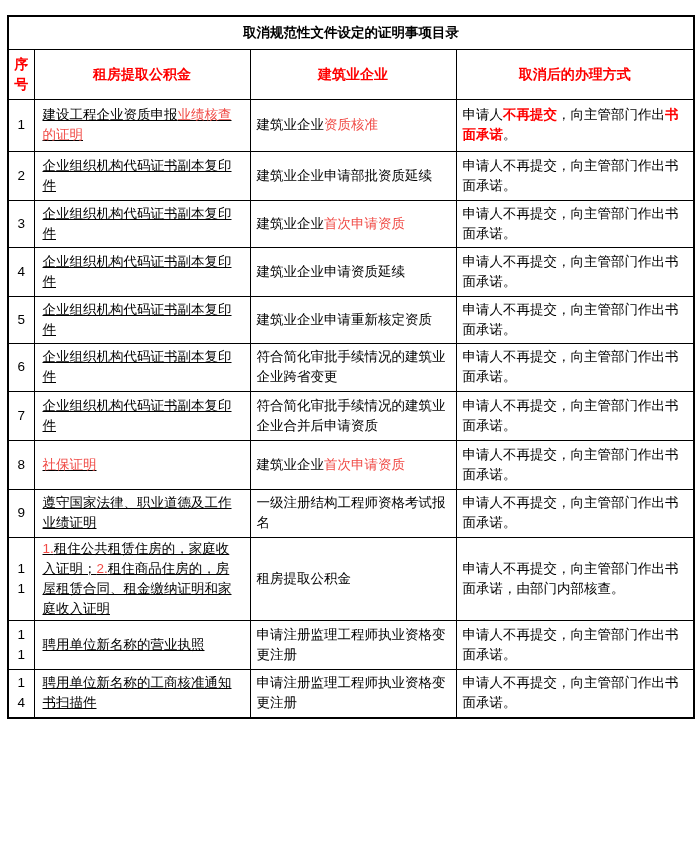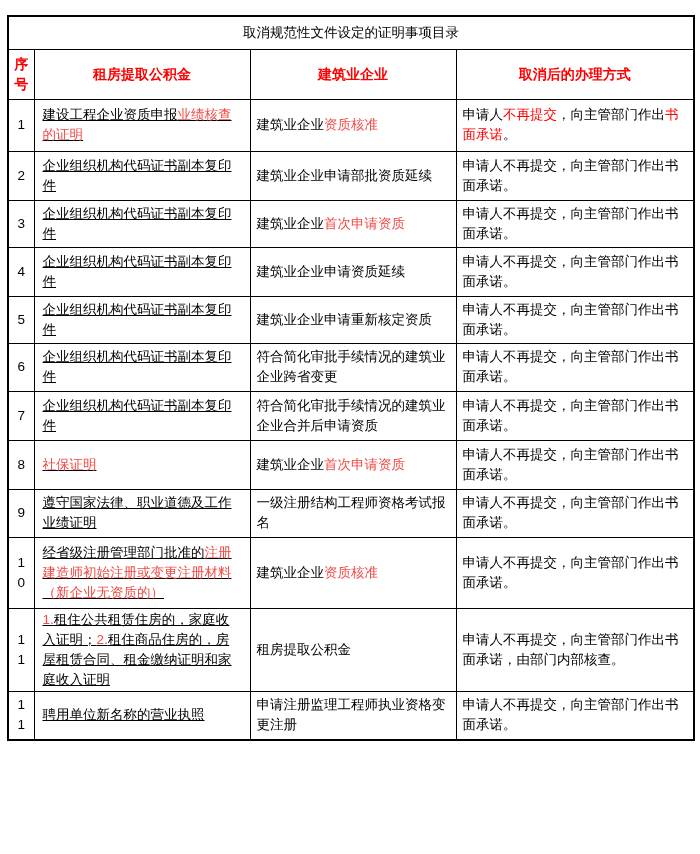--- a/index.html
+++ b/index.html
@@ -31,21 +31,21 @@
     vertical-align:middle;
     font-size:13.5px;
     line-height:20px;
     color:var(--ink);
     overflow:hidden;
   }
   td.title-cell{
     height:33px;
     text-align:center;
     font-size:18px;
-    font-weight:normal;
+    font-weight:bold;
     color:var(--bold-red);
     padding:2px 8px;
   }
   tr.header-row{height:50px;margin-top:40px;}
   tr.header-row th{
     text-align:center;
     font-size:14px;
     font-weight:bold;
     color:var(--bold-red);
     padding:1px 2px;
@@ -59,21 +59,21 @@
   }
   td.num .numwrap{
     display:inline-block;
     max-width:9px;
     word-break:break-all;
   }
   td.name-cell{padding:1px 8px;text-decoration:underline;}
   td.purpose-cell{padding:1px 6px;}
   td.method-cell{padding:1px 6px;}
   span.red{color:var(--red);}
-  span.bold_red{color:var(--bold-red);font-weight:normal;}
+  span.bold_red{color:var(--bold-red);font-weight:bold;}
 </style>
 </head>
 <body>
 
 <div class="page">
   <table class="doc">
     <colgroup>
       <col style="width:26px">
       <col style="width:216px">
       <col style="width:206px">
@@ -138,33 +138,33 @@
           <td class="name-cell"><span class="red">社保证明</span></td>
           <td class="purpose-cell"><span>建筑业企业</span><span class="red">首次申请资质</span></td>
           <td class="method-cell"><span>申请人不再提交，向主管部门作出书面承诺。</span></td>
         </tr>
         <tr style="height: 48px;">
           <td class="num"><span class="numwrap">9</span></td>
           <td class="name-cell"><span>遵守国家法律、职业道德及工作业绩证明</span></td>
           <td class="purpose-cell"><span>一级注册结构工程师资格考试报名</span></td>
           <td class="method-cell"><span>申请人不再提交，向主管部门作出书面承诺。</span></td>
         </tr>
-        <tr style="height: 71px;">
-          <td class="num"><span class="numwrap">10</span></td>
-          <td class="name-cell"><span>经省级注册管理部门批准的</span><span class="red">注册建造师初始注册或变更注册材料（新企业无资质的）</span></td>
-          <td class="purpose-cell"><span>建筑业企业</span><span class="red">资质核准</span></td>
-          <td class="method-cell"><span>申请人不再提交，向主管部门作出书面承诺。</span></td>
-        </tr>
         <tr style="height: 81px;">
           <td class="num"><span class="numwrap">11</span></td>
           <td class="name-cell"><span class="red">1.</span><span>租住公共租赁住房的，家庭收入证明；</span><span class="red">2.</span><span>租住商品住房的，房屋租赁合同、租金缴纳证明和家庭收入证明</span></td>
           <td class="purpose-cell"><span>租房提取公积金</span></td>
           <td class="method-cell"><span>申请人不再提交，向主管部门作出书面承诺，由部门内部核查。</span></td>
         </tr>
         <tr style="height: 49px;">
           <td class="num"><span class="numwrap">11</span></td>
           <td class="name-cell"><span>聘用单位新名称的营业执照</span></td>
           <td class="purpose-cell"><span>申请注册监理工程师执业资格变更注册</span></td>
           <td class="method-cell"><span>申请人不再提交，向主管部门作出书面承诺。</span></td>
         </tr>
+        <tr style="height: 49px;">
+          <td class="num"><span class="numwrap">14</span></td>
+          <td class="name-cell"><span>聘用单位新名称的工商核准通知书扫描件</span></td>
+          <td class="purpose-cell"><span>申请注册监理工程师执业资格变更注册</span></td>
+          <td class="method-cell"><span>申请人不再提交，向主管部门作出书面承诺。</span></td>
+        </tr>
       </tbody>
   </table>
 </div>
 
 </body></html>

